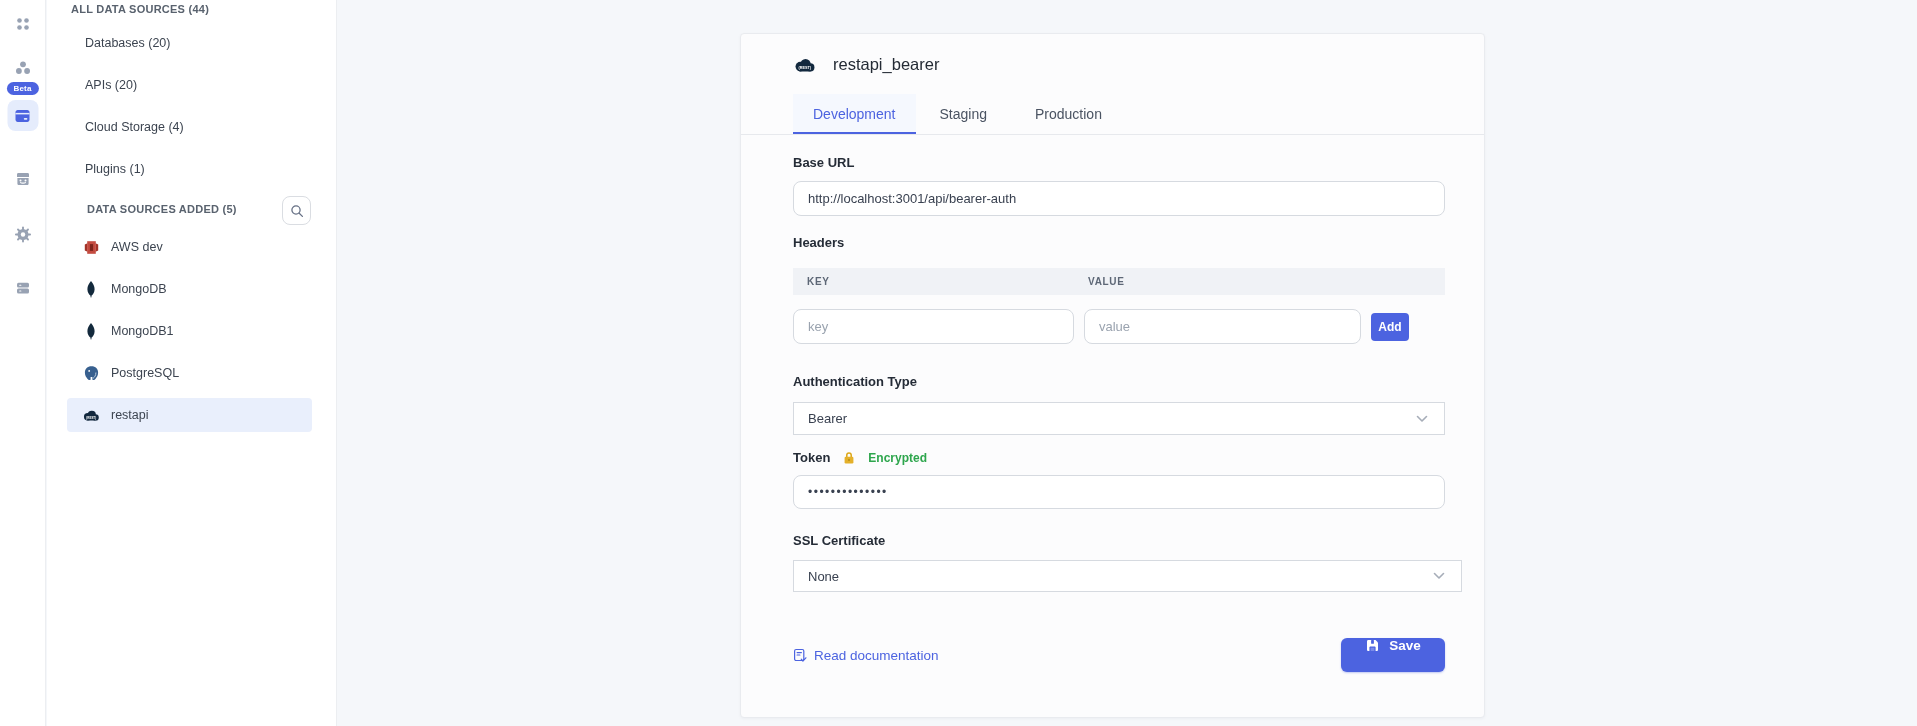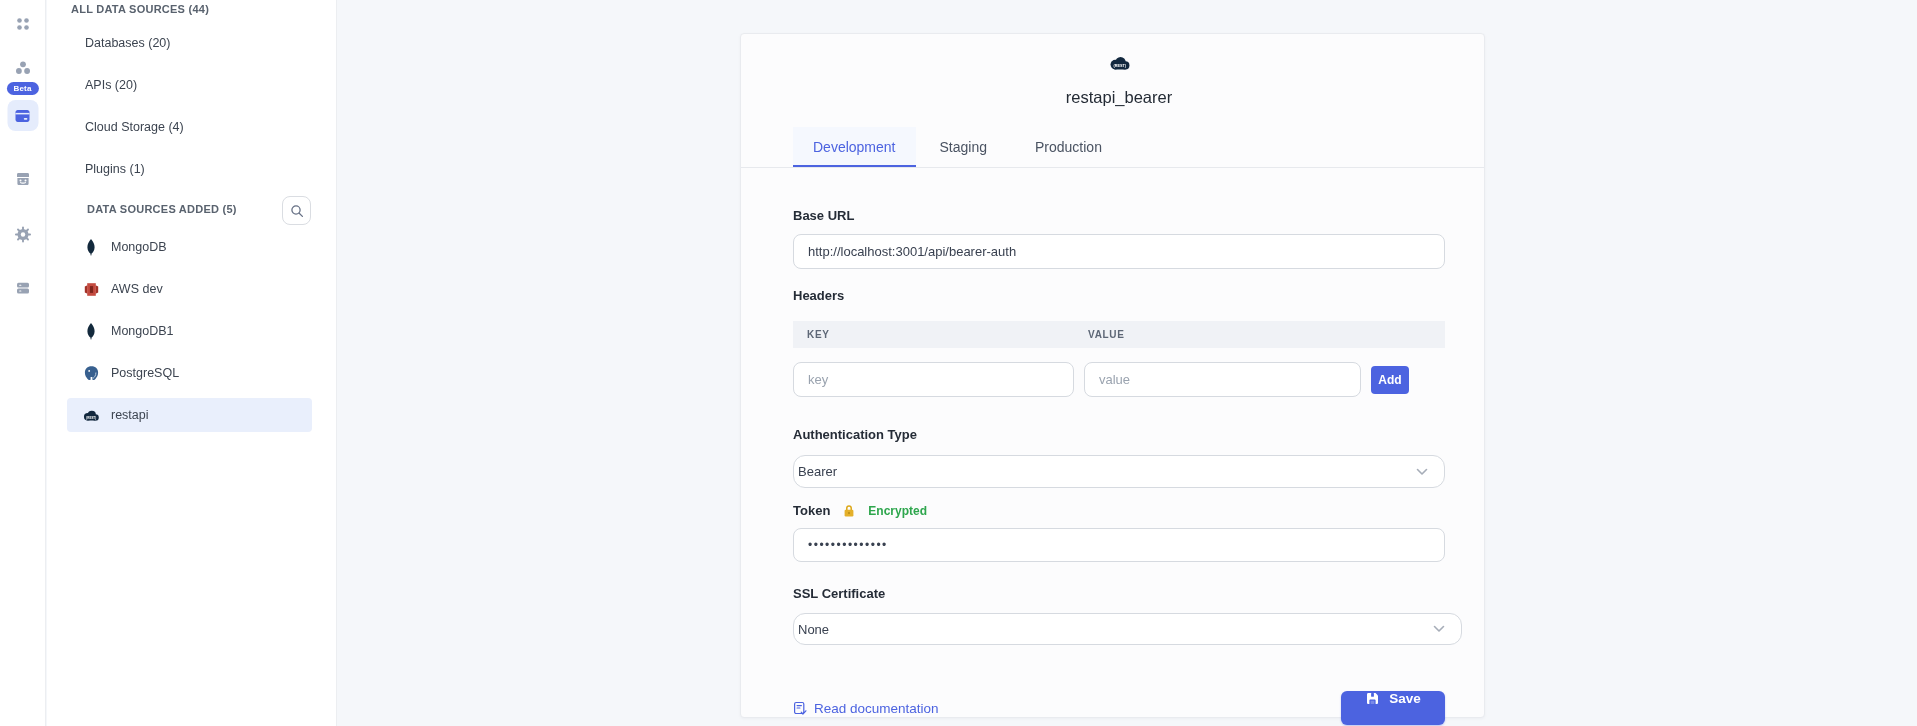--- a/index.html
+++ b/index.html
@@ -29,42 +29,42 @@
   .search-btn { position:absolute; top:196px; right:25px; width:29px; height:29px; background:#fff; border:1px solid #DADDE2; border-radius:8px; display:flex; align-items:center; justify-content:center; cursor:pointer; }
   .added { position:absolute; top:230px; left:20px; width:245px; }
   .ds-row { height:34px; margin-bottom:8px; border-radius:4px; display:flex; align-items:center; padding-left:15px; gap:11px; font-size:12.5px; color:#3C4450; cursor:pointer; }
   .ds-row.selected { background:#E9EFFC; }
   .ds-ic { width:18px; display:flex; align-items:center; justify-content:center; }
 
   
   .main { position:absolute; left:338px; top:0; right:0; height:100%; background:#F5F7FA; }
   .card { position:absolute; left:402px; top:33px; width:745px; height:685px; background:#FCFCFD; border:1px solid #E9EBEF; border-radius:4px; box-shadow:0 1px 3px rgba(16,24,40,.04); }
   .card-head { padding:21px 39px 0 52px; }
-  .title-row { display:flex; align-items:center; gap:17px;flex-direction:column; }
+  .title-row { display:flex; align-items:center; gap:17px; }
   .card-title { font-size:16.5px; color:#242B35; font-weight:500; }
   .tabs-outer { margin-top:20px; border-bottom:1px solid #E7E9ED; padding-left:52px; display:flex; height:41px; }
   .tab { display:flex; align-items:center; justify-content:center; font-size:14px; color:#4A5362; padding:0 24px; cursor:pointer; }
   .tab.active { background:#F5F8FE; color:var(--accent,#4C63E0); box-shadow:inset 0 -2px 0 var(--accent,#4C63E0); padding:0 20px; }
 
   .form { padding:0 39px 0 52px; --accent:#4C63E0; }
   .flabel { font-size:13px; font-weight:700; color:#252C37; line-height:15px; }
-  .mt-base-label { margin-top:40px; }
+  .mt-base-label { margin-top:20px; }
   .tinput { display:block; width:100%; height:35px; border:1px solid #D6DAE0; border-radius:8px; background:#FFFFFF; padding:0 14px; font-size:13px; color:#394150; font-family:inherit; outline:none; }
   .tinput::placeholder { color:#9AA3AF; }
   .mt-base-input { margin-top:11px; }
   .mt-headers-label { margin-top:19px; }
   .kv-head { margin-top:18px; height:27px; background:#F0F2F6; position:relative; display:flex; align-items:center; font-size:10px; font-weight:700; letter-spacing:.7px; color:#5D6776; }
   .kv-head .kh-key { padding-left:14px; }
   .kv-head .kh-value { position:absolute; left:295px; }
   .kv-row { margin-top:14px; display:flex; align-items:center; }
   .kv-key { width:281px; }
   .kv-value { width:277px; margin-left:10px; }
   .add-btn { margin-left:10px; width:38px; height:28px; background:var(--accent); color:#fff; border:none; border-radius:4px; font-size:12px; font-weight:700; font-family:inherit; cursor:pointer; }
   .mt-auth-label { margin-top:30px; }
-  .selectbox { position:relative; margin-top:13px; height:33px; border:1px solid #D6DAE0; border-radius:12px; background:#fff; display:flex; align-items:center; padding:0 4px; font-size:13px; color:#394150; cursor:pointer; }
+  .selectbox { position:relative; margin-top:13px; height:33px; border:1px solid #D6DAE0; border-radius:0; background:#fff; display:flex; align-items:center; padding:0 14px; font-size:13px; color:#394150; cursor:pointer; }
   .selectbox .chev { position:absolute; right:16px; top:50%; transform:translateY(-50%); display:flex; }
   .token-row { margin-top:15px; display:flex; align-items:center; gap:13px; }
   .enc { font-size:12px; font-weight:700; color:#2EA64D; }
   .mt-token-input { margin-top:10px; height:34px; letter-spacing:1.5px; font-size:12px; }
   .mt-ssl-label { margin-top:24px; }
   .ssl-select { margin-top:12px; height:32px; width:calc(100% + 17px); }
   .card-foot { display:flex; justify-content:space-between; align-items:center; margin-top:46px; }
   .doc-link { display:flex; align-items:center; gap:7px; color:var(--accent,#4C63E0); font-size:13.5px; cursor:pointer; text-decoration:none; }
   .save-btn { width:104px; height:34px; background:var(--accent,#4C63E0); border:none; border-radius:6px; color:#fff; font-size:13.5px; font-weight:700; font-family:inherit; display:flex; align-items:flex-start; justify-content:center; gap:9px; cursor:pointer; box-shadow:0 1px 2px rgba(76,99,224,.35); }
 </style>
@@ -160,36 +160,36 @@
         <svg width="14" height="14" viewBox="0 0 14 14" fill="none" stroke="#667085" stroke-width="1.3">
             <circle cx="6" cy="6" r="4.1"></circle>
             <path d="M9.2 9.2L12.4 12.4" stroke-linecap="round"></path>
           </svg>
       </span>
     </button>
 
     <div class="added">
       <div class="ds-row">
         <span class="ds-ic">
-          <svg width="12" height="17" viewBox="0 0 12 17">
-              <path fill="#13293C" d="M6 0c2.2 2.8 3.6 5.2 3.6 8.2 0 3.4-1.8 5.4-3 6.4l-.3 1.9h-.6l-.3-1.9c-1.2-1-3-3-3-6.4C2.4 5.2 3.8 2.8 6 0z"></path>
-            </svg>
-        </span>
-        <span>MongoDB</span>
-      </div>
-      <div class="ds-row">
-        <span class="ds-ic">
           <svg width="17" height="17" viewBox="0 0 17 17">
               <path d="M4.5 4.2L1.8 5.6v5.8l2.7 1.4z" fill="#A33228"></path>
               <path d="M12.5 4.2l2.7 1.4v5.8l-2.7 1.4z" fill="#A33228"></path>
               <rect x="4.2" y="2.2" width="8.6" height="12.6" fill="#C44B40"></rect>
               <rect x="6.9" y="5.1" width="3.2" height="6.8" fill="#7E241C"></rect>
             </svg>
         </span>
         <span>AWS dev</span>
+      </div>
+      <div class="ds-row">
+        <span class="ds-ic">
+          <svg width="12" height="17" viewBox="0 0 12 17">
+              <path fill="#13293C" d="M6 0c2.2 2.8 3.6 5.2 3.6 8.2 0 3.4-1.8 5.4-3 6.4l-.3 1.9h-.6l-.3-1.9c-1.2-1-3-3-3-6.4C2.4 5.2 3.8 2.8 6 0z"></path>
+            </svg>
+        </span>
+        <span>MongoDB</span>
       </div>
       <div class="ds-row">
         <span class="ds-ic">
           <svg width="12" height="17" viewBox="0 0 12 17">
               <path fill="#13293C" d="M6 0c2.2 2.8 3.6 5.2 3.6 8.2 0 3.4-1.8 5.4-3 6.4l-.3 1.9h-.6l-.3-1.9c-1.2-1-3-3-3-6.4C2.4 5.2 3.8 2.8 6 0z"></path>
             </svg>
         </span>
         <span>MongoDB1</span>
       </div>
       <div class="ds-row">

